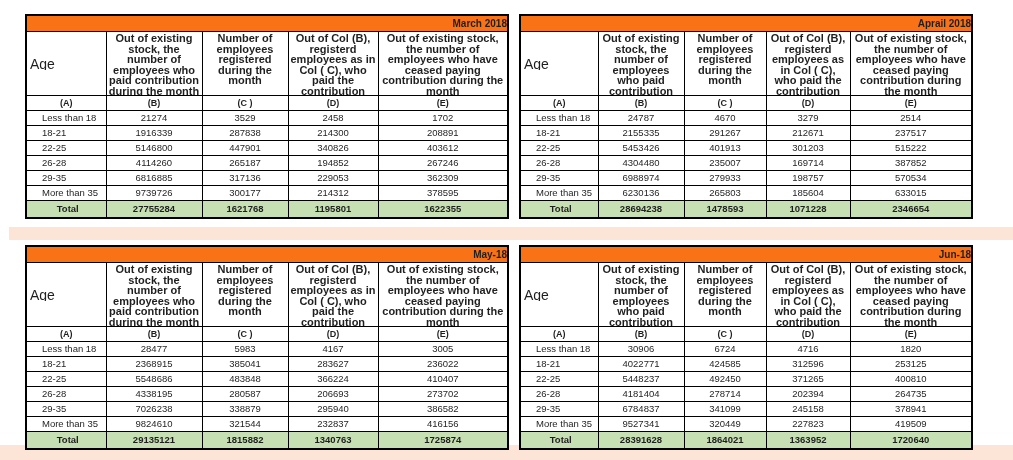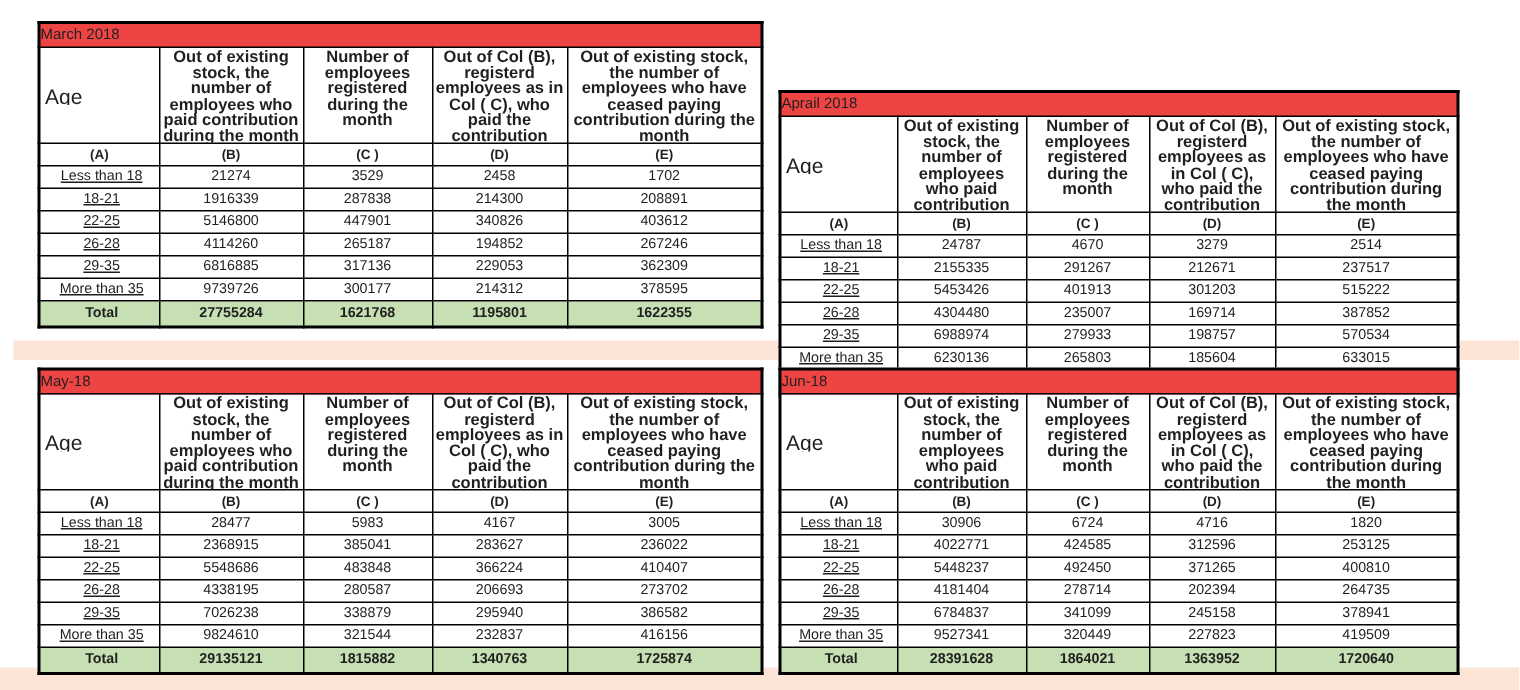--- a/index.html
+++ b/index.html
@@ -23,42 +23,42 @@
   }
   table.wide{width:482px;}
   table.narrow{width:452px;}
 
   .wide  .col-a{width:80px;} .wide  .col-b{width:96px;} .wide  .col-c{width:86px;} .wide  .col-d{width:90px;} .wide  .col-e{width:130px;}
   .narrow .col-a{width:78px;} .narrow .col-b{width:86px;} .narrow .col-c{width:82px;} .narrow .col-d{width:84px;} .narrow .col-e{width:122px;}
 
   th,td{border:1px solid #000;padding:0;}
 
   .title-row th{
-    background:#ef4444;
-    font-size:10px;font-weight:normal;text-align:left;
+    background:#f97316;
+    font-size:10px;font-weight:bold;text-align:right;
     height:15px;line-height:15px;
   }
   .head-row th{
     vertical-align:top;
     font-size:11px;font-weight:bold;text-align:center;
   }
   .head-row .hc{
     height:62px;overflow:hidden;line-height:10.5px;padding:1px 2px 0 2px;
   }
   .head-row th.age-h{vertical-align:middle;text-align:left;font-weight:normal;font-size:14px;}
   .head-row th.age-h .hc{height:auto;padding-left:3px;line-height:12px;}
 
   .letters-row th{
     font-size:9px;font-weight:bold;text-align:center;
     height:14px;line-height:14px;
   }
   tbody td{
     font-size:9.5px;height:14px;line-height:14px;
   }
-  tbody td.age{text-align:center;padding-left:3px;text-decoration:underline;}
+  tbody td.age{text-align:left;padding-left:15px;}
   tbody td.num{text-align:center;}
 
   .total-row td{
     background:#C6E0B4;
     font-size:9.5px;font-weight:bold;height:16px;line-height:16px;
   }
   .total-row td.age{text-align:center;padding-left:3px;}
   .total-row td.num{text-align:center;}
 </style>
 </head>
@@ -152,21 +152,21 @@
     <tfoot>
       <tr class="total-row">
         <td class="age">Total</td>
         <td class="num">27755284</td>
         <td class="num">1621768</td>
         <td class="num">1195801</td>
         <td class="num">1622355</td>
       </tr>
     </tfoot>
   </table>
-      <table class="month-table narrow" style="left: 519px; top: 14px; margin-top: 46px;">
+      <table class="month-table narrow" style="left: 519px; top: 14px;">
     <colgroup>
       <col class="col-a">
           <col class="col-b">
           <col class="col-c">
           <col class="col-d">
           <col class="col-e">
     </colgroup>
     <thead>
       <tr class="title-row">
         <th colspan="5" class="title">Aprail 2018</th>

